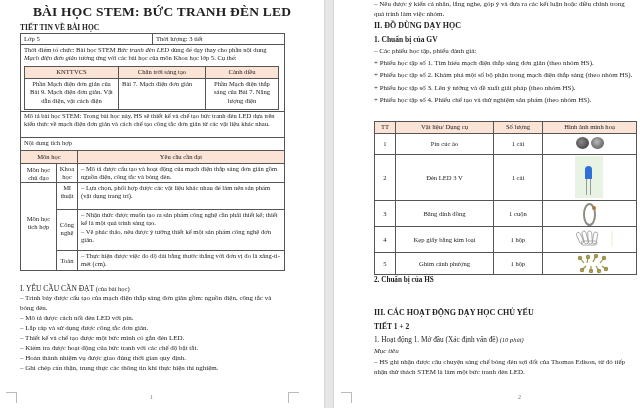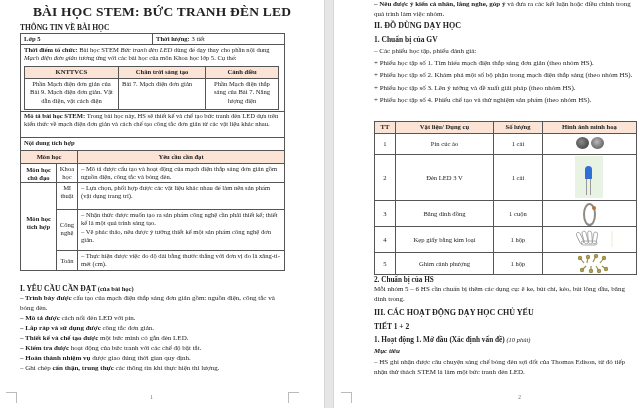--- a/index.html
+++ b/index.html
@@ -11,39 +11,39 @@
   }
   .page { position:absolute; top:0; height:408px; background:#fff; overflow:hidden; }
   #page1 { left:0; width:324px; }
   #gap { position:absolute; left:324px; top:0; width:10px; height:408px; background:#e6e6e6; border-left:1px solid #d6d6d6; border-right:1px solid #d6d6d6; box-sizing:border-box; }
   #page2 { left:334px; width:306px; }
   .abs { position:absolute; }
   .title { left:0; width:324px; top:4px; text-align:center; font-weight:bold; font-size:13.5px; letter-spacing:0.2px; }
   .sec { font-weight:bold; font-size:8px; }
   .txt { font-size:7px; line-height:9.6px; white-space:nowrap; }
   .wrap { white-space:normal; }
-  b { font-weight:bold;text-align:right; }
+  b { font-weight:normal;text-align:right; }
   i { font-style:italic; }
   
   .grid { position:absolute; border:1px solid #555; box-sizing:border-box; }
   .cell { position:absolute; box-sizing:border-box; font-size:6.6px; line-height:8.4px; padding:1px 3px; overflow:hidden; }
   .hl { position:absolute; height:1px; background:#555; }
   .vl { position:absolute; width:1px; background:#555; }
   .peach { position:absolute; background:#fbe3d6; }
   .c { text-align:center; }
   .corner { position:absolute; width:10px; height:10px; }
   .drag { position:absolute; left:366px; top:82px; width:8px; height:10px; }
   .drag span { position:absolute; width:2px; height:2px; background:#777; }
 </style>
 </head>
 <body>
 
 <div id="page1" class="page">
   <div class="abs title">BÀI HỌC STEM: BỨC TRANH ĐÈN LED</div>
-  <div class="abs sec" style="left:20px; top:23px; font-size:7.5px;">THÔNG TIN VỀ BÀI HỌC</div>
+  <div class="abs sec" style="left:20px; top:23px; font-size:7.5px;">TIẾT TIN VỀ BÀI HỌC</div>
 
   <div class="grid" style="left:20px; top:33px; width:265px; height:238px;"></div>
 
   <div class="hl" style="left:20px; top:44px; width:265px;"></div>
   <div class="vl" style="left:152px; top:33px; height:11px;"></div>
   <div class="cell" style="left:21px; top:34px; width:130px;"><b>Lớp 5</b></div>
   <div class="cell" style="left:153px; top:34px; width:130px;"><b>Thời lượng:</b><span> 3 tiết</span></div>
 
   <div class="cell wrap" style="left:21px; top:45px; width:263px;">
     <b>Thời điểm tổ chức:</b><span> Bài học STEM </span><i>Bức tranh đèn LED</i><span> dùng để dạy thay cho phần nội dung</span><br><i>Mạch điện đơn giản</i><span> tương ứng với các bài học của môn Khoa học lớp 5. Cụ thể:</span>
@@ -96,21 +96,21 @@
   <div class="cell c wrap" style="left:57px; top:256px; width:20px; padding:1px 0;">Toán</div>
   <div class="cell wrap" style="left:78px; top:251px; width:206px;">– Thực hiện được việc đo độ dài bằng thước thẳng với đơn vị đo là xăng-ti-mét (cm).</div>
 
   <div class="abs txt" style="left:20px; top:284px; font-size:7.5px;"><b>I. YÊU CẦU CẦN ĐẠT</b><b style="font-size:6.5px"> (của bài học)</b></div>
   <div class="abs txt wrap" style="left:20px; top:294px; width:262px;"><b>– Trình bày được</b><span> cấu tạo của mạch điện thắp sáng đơn giản gồm: nguồn điện, công tắc và bóng đèn.</span></div>
   <div class="abs txt" style="left:20px; top:314px;"><b>– Mô tả được</b><span> cách nối đèn LED với pin.</span></div>
   <div class="abs txt" style="left:20px; top:324px;"><b>– Lắp ráp và sử dụng được</b><span> công tắc đơn giản.</span></div>
   <div class="abs txt" style="left:20px; top:334px;"><b>– Thiết kế và chế tạo được</b><span> một bức minh có gắn đèn LED.</span></div>
   <div class="abs txt" style="left:20px; top:354px;"><b>– Hoàn thành nhiệm vụ</b><span> được giao đúng thời gian quy định.</span></div>
   <div class="abs txt" style="left:20px; top:344px;"><b>– Kiểm tra được</b><span> hoạt động của bức tranh với các chế độ bật tắt.</span></div>
-  <div class="abs txt" style="left:20px; top:364px;"><span>– Ghi chép </span><b>cẩn thận, trung thực</b><span> các thông tin khi thực hiện thí lượng.</span></div>
+  <div class="abs txt" style="left:20px; top:364px;"><span>– Ghi chép </span><b>cẩn thận, trung thực</b><span> các thông tin khi thực hiện thí nghiệm.</span></div>
 
   <div class="corner" style="left:6px; top:392px; border-top:1px solid #bbb; border-right:1px solid #bbb;"></div>
   <div class="corner" style="left:288px; top:392px; border-top:1px solid #bbb; border-left:1px solid #bbb;"></div>
   <div class="abs txt" style="left:150px; top:393px; color:#777; font-size:6px;">1</div>
 </div>
 
 <div id="gap"></div>
 
 <div class="drag">
   <span style="left:0;top:0"></span>
@@ -208,21 +208,20 @@
           <line x1="15" y1="17" x2="15" y2="12"></line>
         <circle cx="23" cy="17" r="1.6"></circle>
           <line x1="23" y1="17" x2="20" y2="12"></line>
         <circle cx="30" cy="15" r="1.6"></circle>
           <line x1="30" y1="15" x2="26" y2="12"></line>
       </g>
     </svg>
   </div>
 
   <div class="abs sec" style="left:40px; top:276px; font-size:7.2px;">2. Chuẩn bị của HS</div>
-  <div class="abs txt wrap" style="left:40px; top:285px; width:264px;"> Mỗi nhóm 5 – 6 HS cần chuẩn bị thêm các dụng cụ: ê ke, bút chì, kéo, bút lông dầu, băng dính trong.</div>
   <div class="abs sec" style="left:40px; top:308px;">III. CÁC HOẠT ĐỘNG DẠY HỌC CHỦ YẾU</div>
   <div class="abs sec" style="left:40px; top:322px; font-size:7.5px;">TIẾT 1 + 2</div>
   <div class="abs txt" style="left:40px; top:335px; font-size:7.3px;"><b>1. Hoạt động 1. Mở đầu (Xác định vấn đề)</b><i style="font-size:6.5px"> (10 phút)</i></div>
   <div class="abs txt" style="left:40px; top:347px;"><b><i>Mục tiêu</i></b></div>
   <div class="abs txt wrap" style="left:40px; top:358px; width:266px;">– HS ghi nhận được câu chuyện sáng chế bóng đèn sợi đốt của Thomas Edison, từ đó tiếp nhận thử thách STEM là làm một bức tranh đèn LED.</div>
 
   <div class="corner" style="left:7px; top:392px; border-top:1px solid #bbb; border-right:1px solid #bbb;"></div>
   <div class="abs txt" style="left:184px; top:393px; color:#777; font-size:6px;">2</div>
 </div>
 

